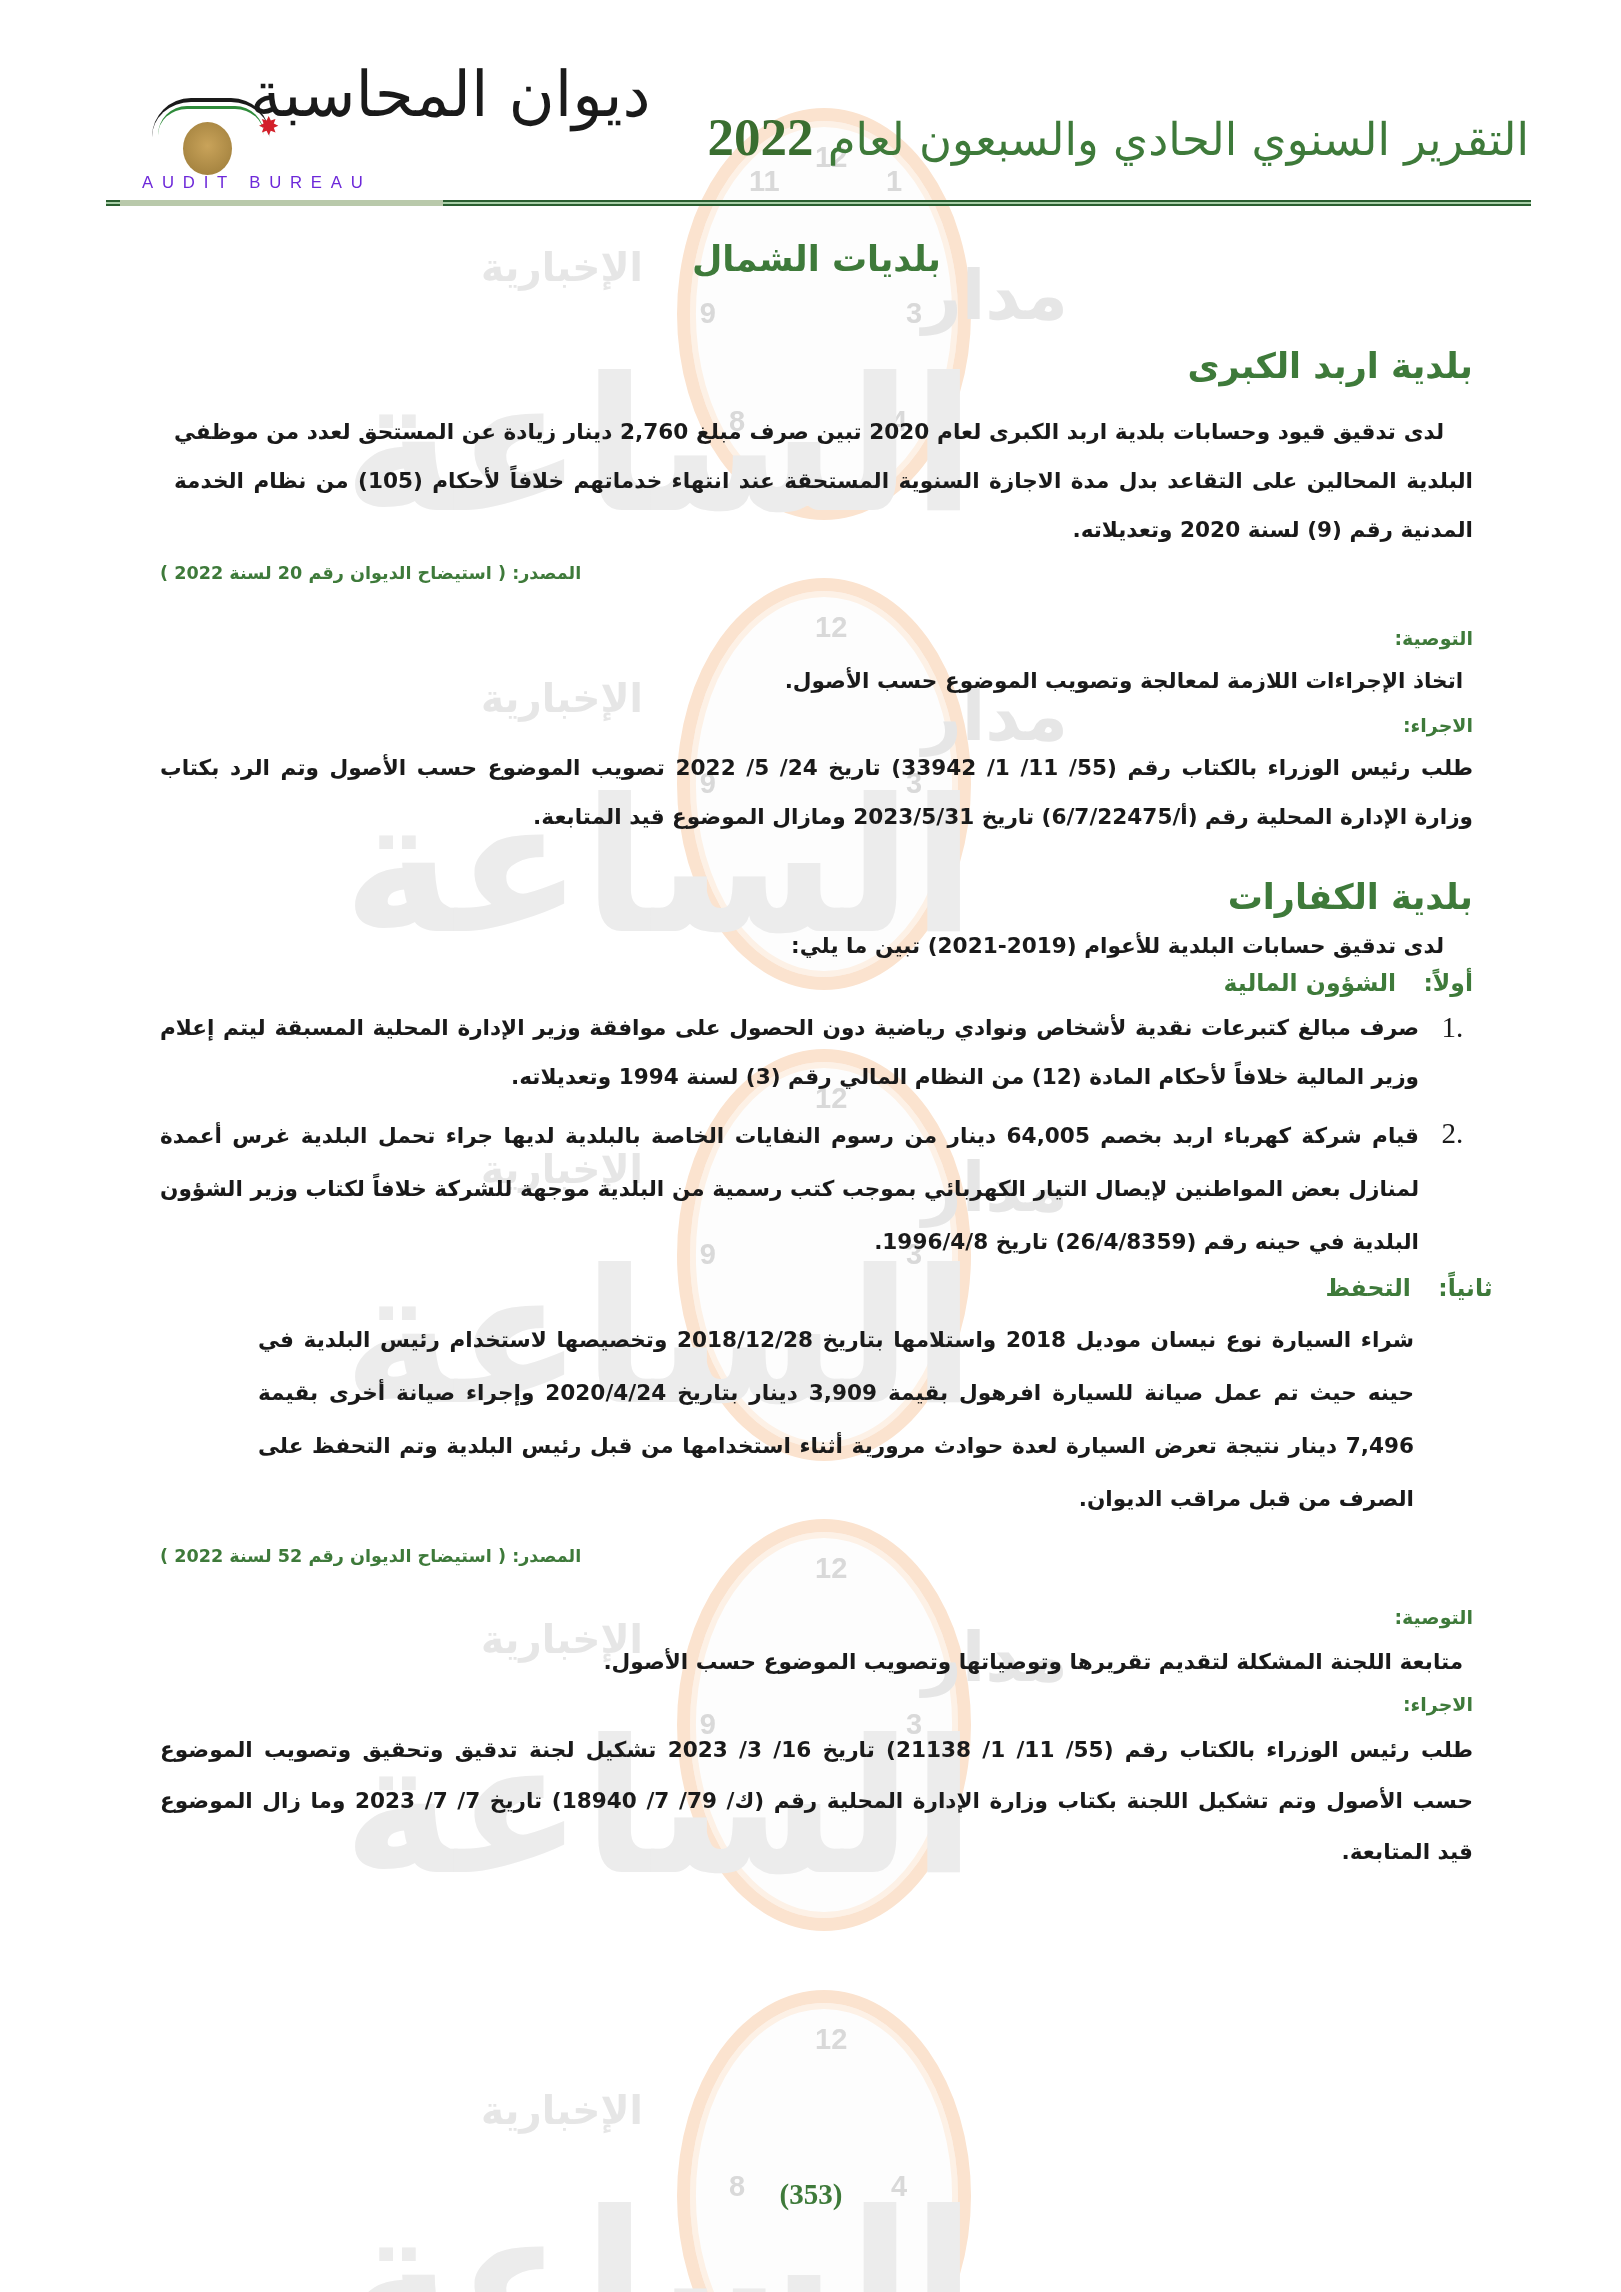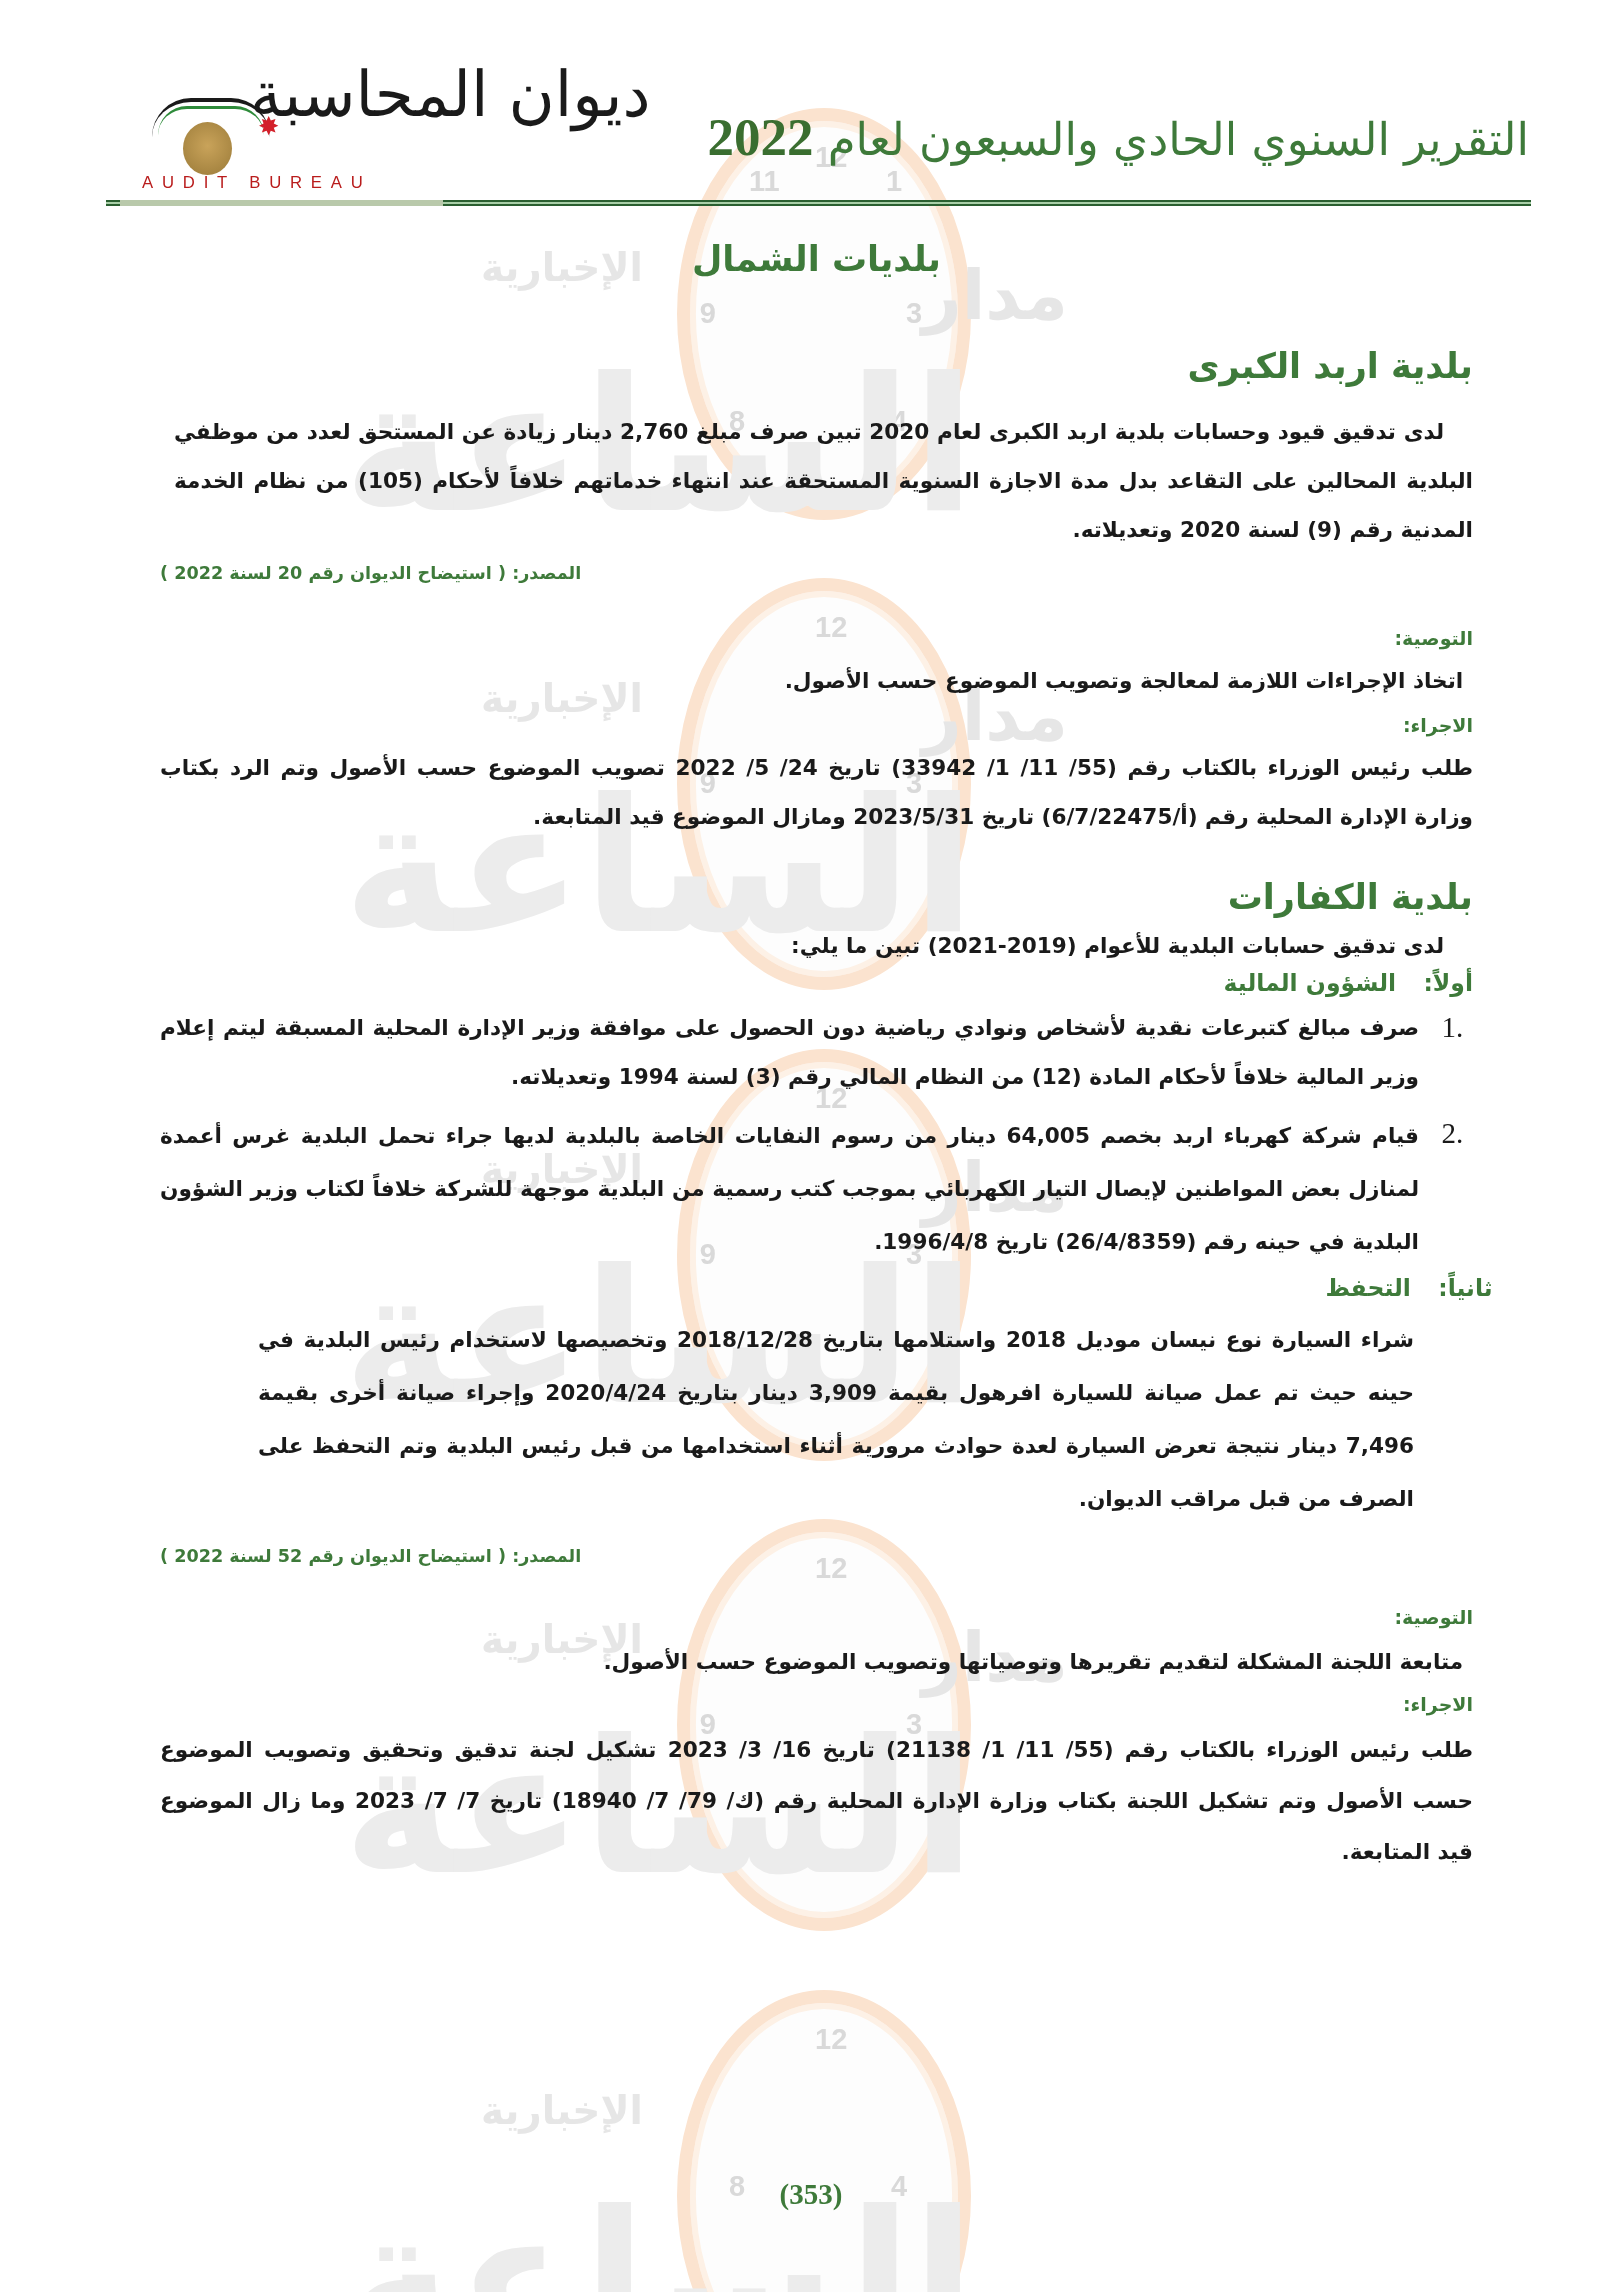--- a/index.html
+++ b/index.html
@@ -127,21 +127,21 @@
       white-space: nowrap;
     }
     .logo-latin {
       position: absolute;
       left: 0;
       top: 116px;
       width: 284px;
       font-family: "Liberation Sans", sans-serif;
       font-size: 16.7px;
       letter-spacing: 8.8px;
-      color: #b91c1c;
+      color: #6d28d9;
       text-align: left;
       direction: ltr;
     }
     .report-title {
       position: absolute;
       right: 0;
       top: 106px;
       font-family: "DejaVu Serif", serif;
       font-size: 45px;
       color: #3e7a3a;

